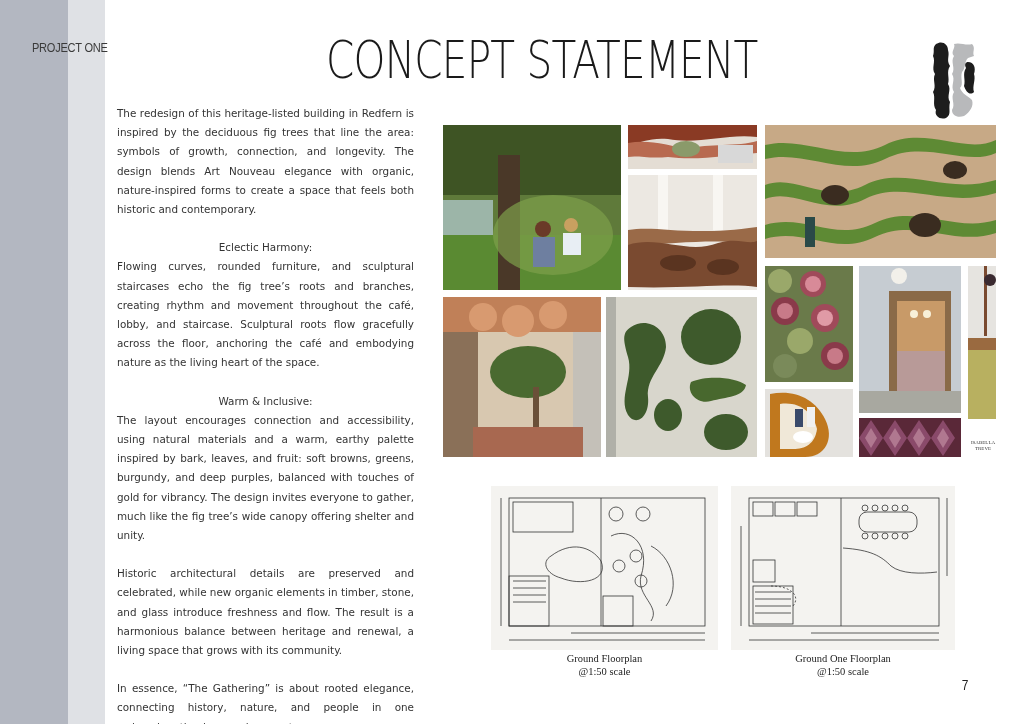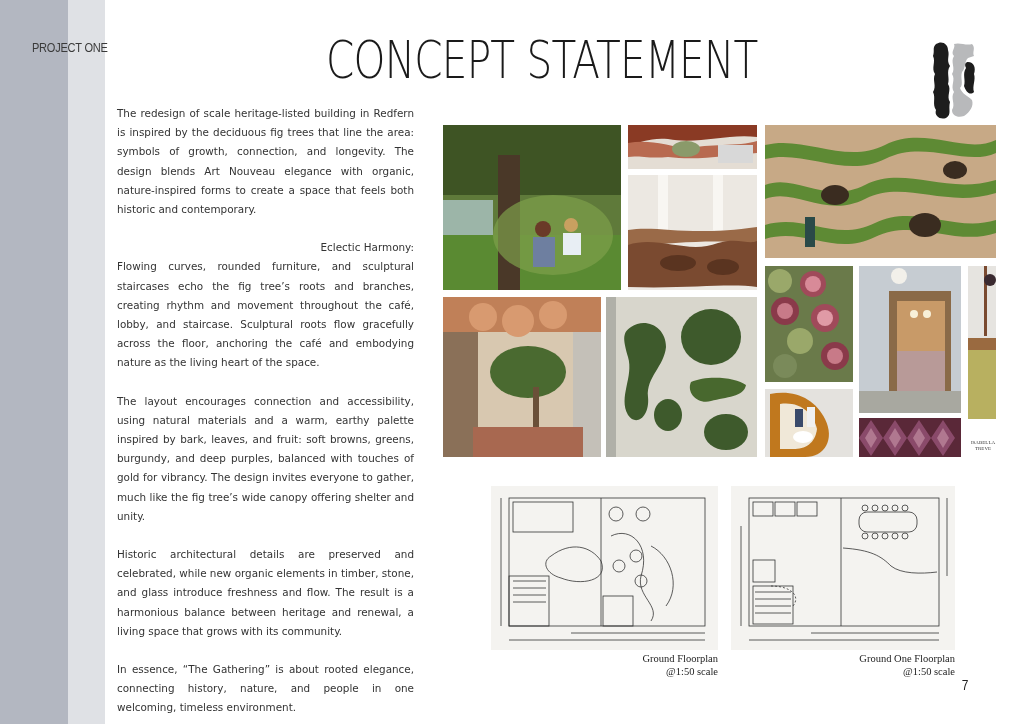--- a/index.html
+++ b/index.html
@@ -20,29 +20,29 @@
     position: absolute; left: 326px; top: 28px; width: 400px;
     font-family: "DejaVu Sans", sans-serif; font-weight: 300;
     font-size: 52px; line-height: 64px; color: #1a1a1a; letter-spacing: -1px;
     transform: scaleX(0.78); transform-origin: left center; white-space: nowrap;
   }
 
   .logo { position: absolute; left: 928px; top: 40px; width: 52px; height: 80px; }
 
   .text-col { position: absolute; left: 117px; top: 104px; width: 297px; }
   .para { font-size: 10.4px; line-height: 19.2px; color: #333; text-align: justify; margin-bottom: 19px; }
-  .para .heading { display: block; text-align: right; }
+  .para .heading { display: block; text-align: center; }
 
   .photo { position: absolute; overflow: hidden; }
   .photo svg { width: 100%; height: 100%; display: block; }
 
   .plan { position: absolute; background: #f4f3f0; }
   .plan svg { width: 100%; height: 100%; display: block; }
   .plan-caption {
-    position: absolute; text-align: right;
+    position: absolute; text-align: center;
     font-family: "Liberation Serif", serif; font-size: 10.5px; line-height: 13px; color: #222;
   }
   .page-number {
     position: absolute; left: 961px; top: 676px;
     font-family: "Liberation Sans", sans-serif; font-size: 15px; color: #222;
     transform: scaleX(0.8);
   }
   .watermark { position: absolute; left: 970px; top: 440px; width: 26px; font-family: "Liberation Serif", serif; font-size: 5px; line-height: 6px; text-align: center; color: #333; }
 </style>
 </head>
@@ -56,26 +56,27 @@
 
 <div class="logo">
   <svg viewBox="0 0 52 80" width="52" height="80">
     <path d="M8 4 C14 0 20 4 20 10 C22 16 18 20 22 26 C18 32 22 38 20 44 C24 50 18 56 22 62 C20 70 24 74 18 78 C12 80 6 76 8 70 C4 64 8 58 5 52 C9 46 4 40 7 34 C3 28 8 22 5 16 C7 10 4 8 8 4 Z" fill="#1d1d1d"></path>
     <path d="M26 4 C32 2 38 6 44 4 C48 8 44 12 46 16 L40 18 C36 22 38 28 34 32 C32 38 36 44 32 48 C34 54 40 56 44 60 C46 66 42 72 36 76 C30 78 24 76 24 70 C28 64 22 58 26 52 C22 46 28 40 24 34 C28 28 22 22 26 16 C22 12 28 8 26 4 Z" fill="#b8b9bb"></path>
     <path d="M40 22 C46 22 48 28 46 34 C48 40 44 46 46 52 C42 56 38 52 36 46 C38 40 34 34 38 28 C36 24 38 22 40 22 Z" fill="#1d1d1d"></path>
   </svg>
 </div>
 
 <div class="text-col">
-  <p class="para">The redesign of scale heritage-listed building in Redfern is inspired by the deciduous fig trees that line the area: symbols of growth, connection, and longevity. The design blends Art Nouveau elegance with organic, nature-inspired forms to create a space that feels both historic and contemporary.</p>
+  <p class="para">The redesign of this heritage-listed building in Redfern is inspired by the deciduous fig trees that line the area: symbols of growth, connection, and longevity. The design blends Art Nouveau elegance with organic, nature-inspired forms to create a space that feels both historic and contemporary.</p>
   <p class="para">
     <span class="heading">Eclectic Harmony:</span>
     <span>Flowing curves, rounded furniture, and sculptural staircases echo the fig tree’s roots and branches, creating rhythm and movement throughout the café, lobby, and staircase. Sculptural roots flow gracefully across the floor, anchoring the café and embodying nature as the living heart of the space.</span>
   </p>
   <p class="para">
+    <span class="heading">Warm &amp; Inclusive:</span>
     <span>The layout encourages connection and accessibility, using natural materials and a warm, earthy palette inspired by bark, leaves, and fruit: soft browns, greens, burgundy, and deep purples, balanced with touches of gold for vibrancy. The design invites everyone to gather, much like the fig tree’s wide canopy offering shelter and unity.</span>
   </p>
   <p class="para">
     <span>Historic architectural details are preserved and celebrated, while new organic elements in timber, stone, and glass introduce freshness and flow. The result is a harmonious balance between heritage and renewal, a living space that grows with its community.</span>
   </p>
   <p class="para">In essence, “The Gathering” is about rooted elegance, connecting history, nature, and people in one welcoming, timeless environment.</p>
 </div>
 
 <div class="photo" style="left:443px;top:125px;width:178px;height:165px;">
   <svg viewBox="0 0 178 165" preserveAspectRatio="none">

